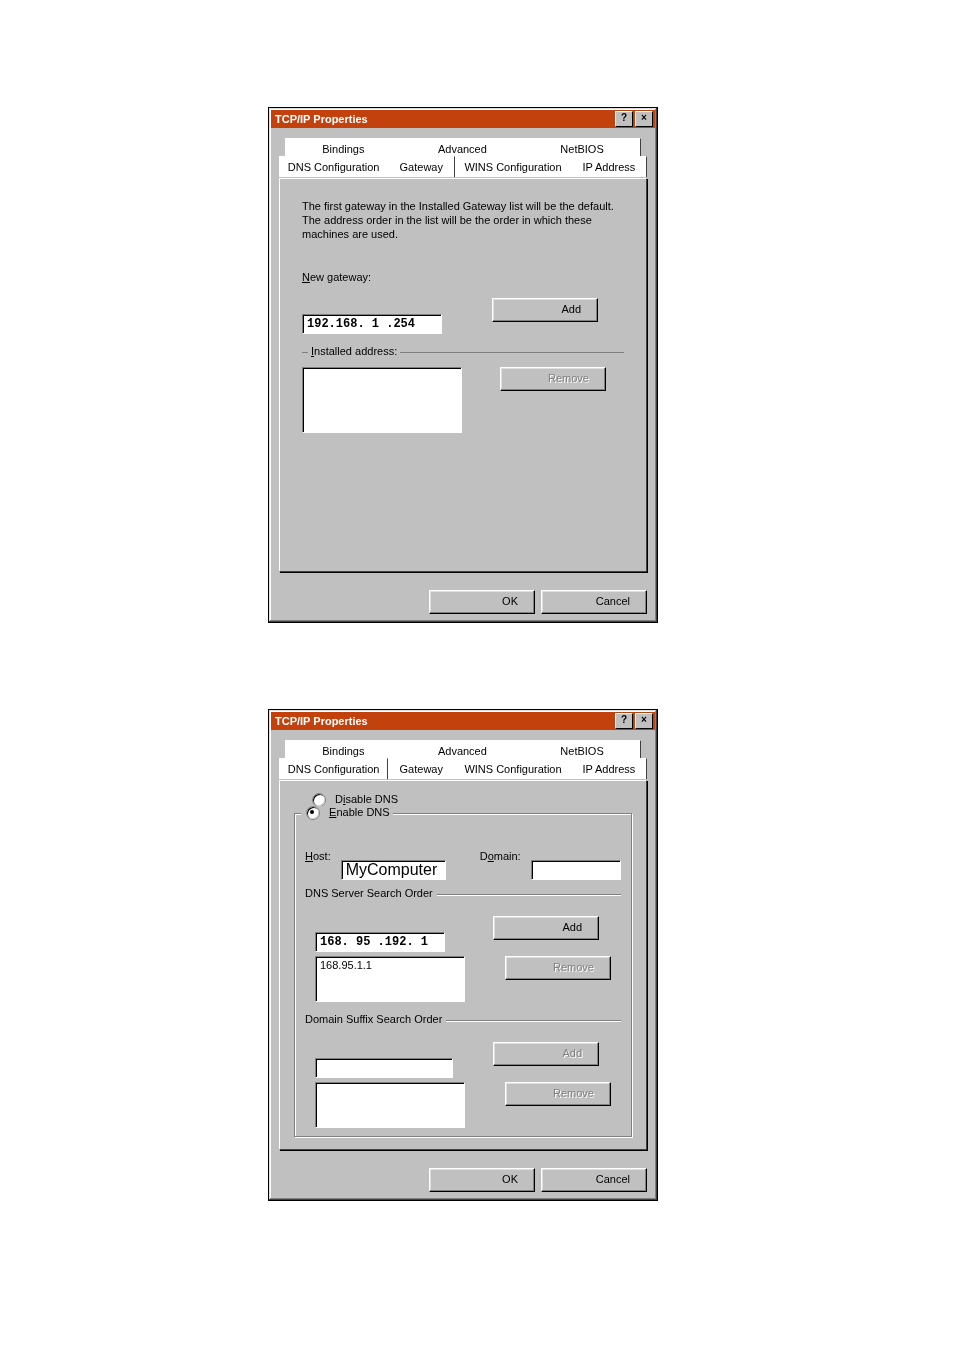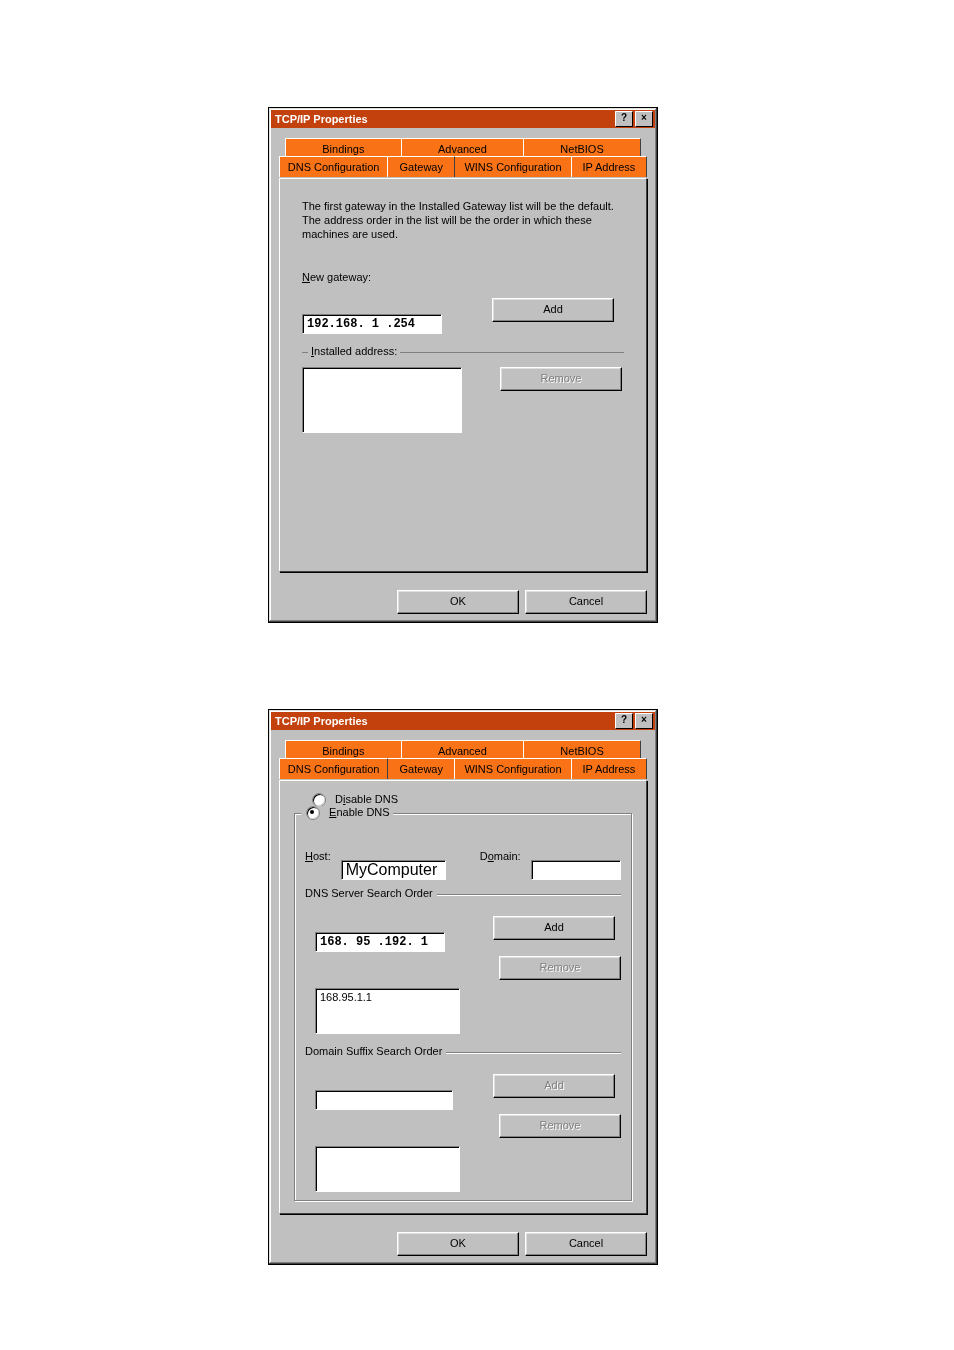--- a/index.html
+++ b/index.html
@@ -46,21 +46,21 @@
     padding: 8px 10px 10px 10px;
   }
   
   .tabstrip { position: relative; height: 40px; }
   .tabrow { position: absolute; left: 0; right: 0; display: flex; }
   .tabrow.back { top: 0; padding: 0 6px; }
   .tabrow.front { top: 18px; }
   .tab {
     flex: 1 1 auto;
     height: 20px;
-    background: #f97316;
+    background: #ffffff;
     border-top: 1px solid #fff;
     border-left: 1px solid #fff;
     border-right: 1px solid #404040;
     margin-right: -1px;
     font-size: 11px;
     text-align: center;
     line-height: 20px;
     position: relative;
   }
   .tab:last-child { margin-right: 0; }
@@ -110,22 +110,22 @@
     padding: 2px 4px;
     font-size: 11px;
     overflow: hidden;
   }
   .btn {
     min-width: 72px; height: 22px;
     background: #c0c0c0;
     border-top: 1px solid #fff; border-left: 1px solid #fff;
     border-right: 1px solid #000; border-bottom: 1px solid #000;
     box-shadow: inset -1px -1px 0 #808080, inset 1px 1px 0 #dfdfdf;
-    font-size: 11px; text-align: center; line-height: 20px;
-    padding: 0 24px;
+    font-size: 11px; text-align: right; line-height: 20px;
+    padding: 0 16px;
   }
   .btn.disabled { color: #808080; text-shadow: 1px 1px 0 #fff; }
   .fieldset {
     border: 1px solid #808080;
     box-shadow: 1px 1px 0 #fff, inset 1px 1px 0 #fff;
     position: relative;
     padding: 12px 12px 12px 12px;
     margin-top: 8px;
   }
   .fieldset > .legend {
@@ -164,21 +164,21 @@
   }
   .dlg-buttons {
     display: flex; justify-content: flex-end; gap: 6px;
     padding: 8px 10px 8px 10px;
   }
   #dialog1 { left: 268px; top: 107px; }
   #dialog2 { left: 268px; top: 709px; }
   #dialog1 .tabpage { min-height: 360px; }
   #dialog2 .tabpage { min-height: 330px; padding: 10px 14px 12px 14px; }
   .small-list {
-    width: 140px; height: 40px; margin-top: 32px;
+    width: 140px; height: 40px;
   }
 </style>
 </head>
 <body>
 
 <div class="page">
 
   <div class="dialog" id="dialog1">
     <div class="titlebar">
       <span class="title">TCP/IP Properties</span>

